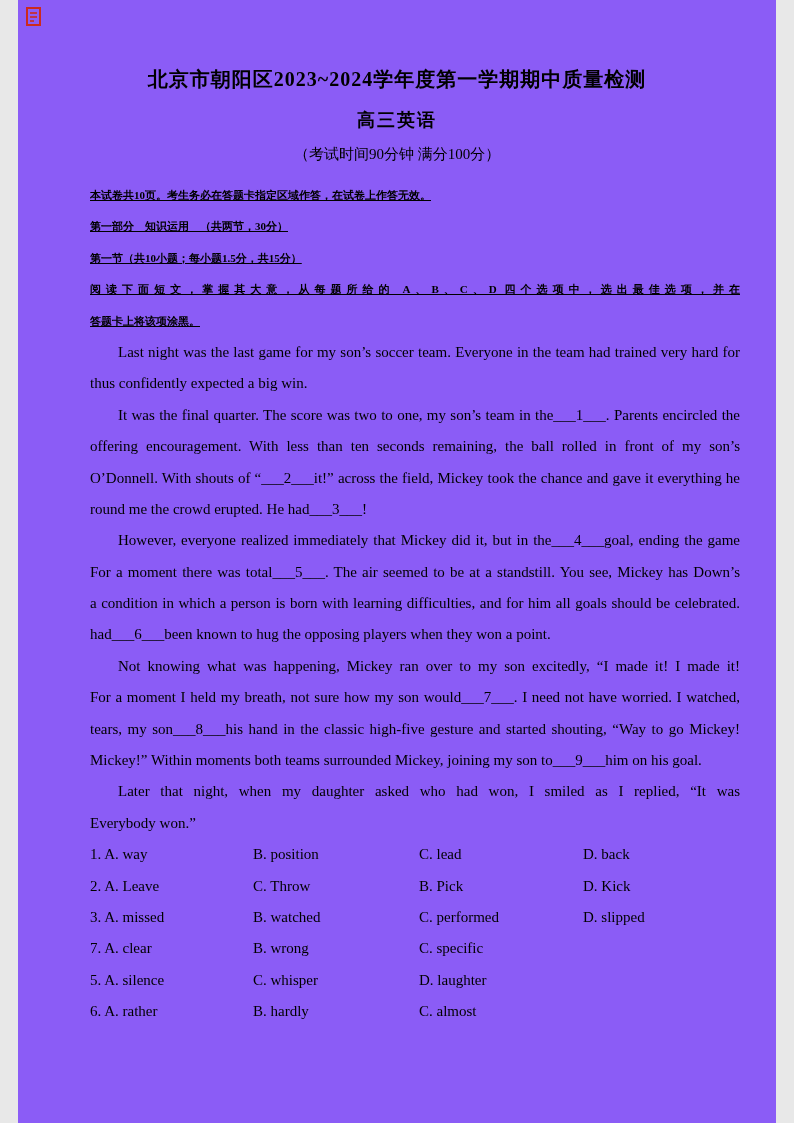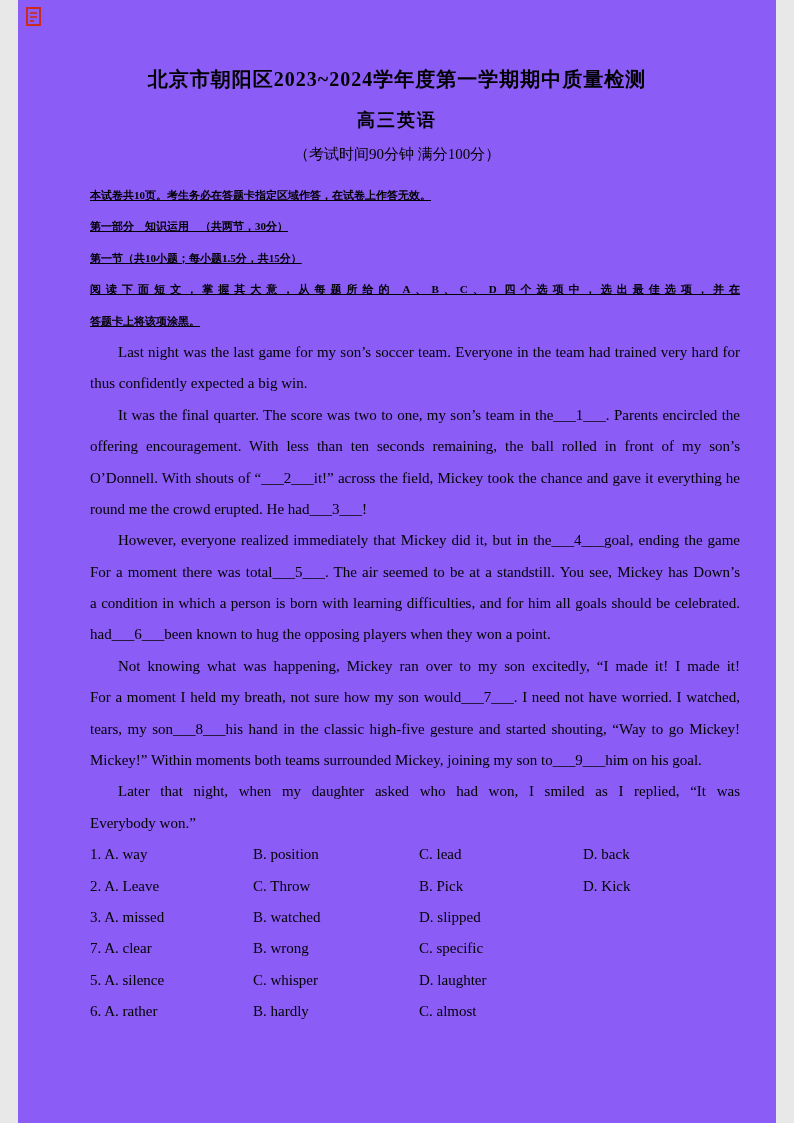--- a/index.html
+++ b/index.html
@@ -122,20 +122,21 @@
     </div>
     <div class="opt-row">
       <span>2. A. Leave</span>
       <span>C. Throw</span>
       <span>B. Pick</span>
       <span>D. Kick</span>
     </div>
     <div class="opt-row">
       <span>3. A. missed</span>
       <span>B. watched</span>
+      <span>C. performed</span>
       <span>D. slipped</span>
     </div>
     <div class="opt-row">
       <span>7. A. clear</span>
       <span>B. wrong</span>
       <span>C. specific</span>
     </div>
     <div class="opt-row">
       <span>5. A. silence</span>
       <span>C. whisper</span>

